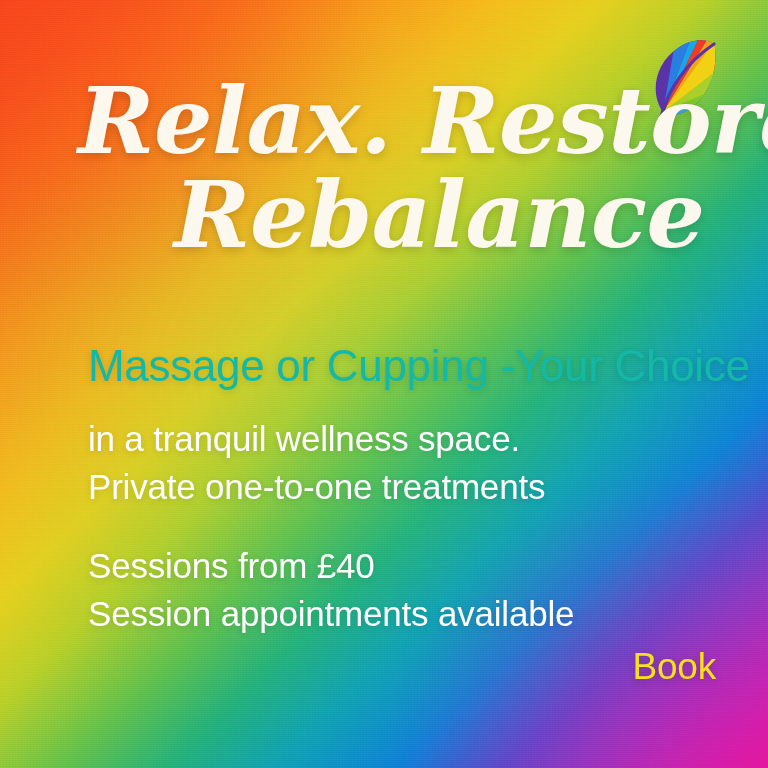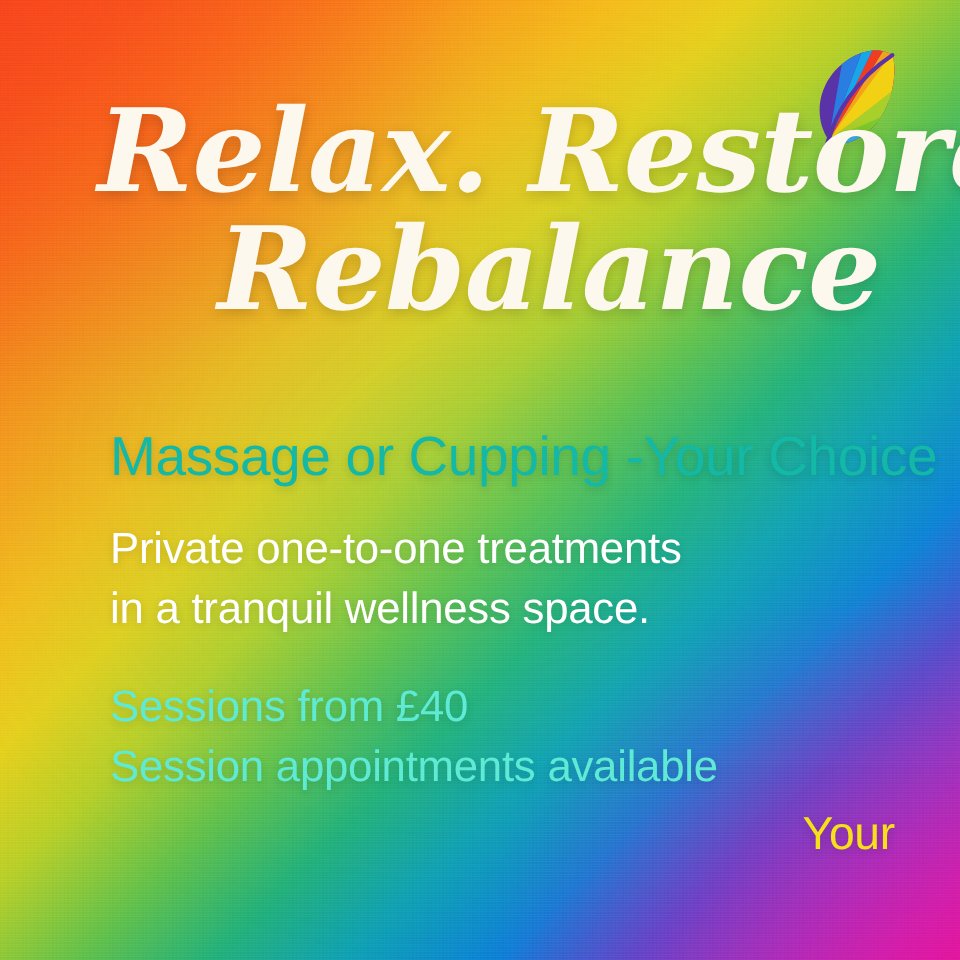--- a/index.html
+++ b/index.html
@@ -109,21 +109,21 @@
     font-weight: 400;
     line-height: 1.36;
     letter-spacing: -0.2px;
     text-shadow: 0 2px 7px rgba(0,0,0,0.13);
   }
   #body-copy .bl { display: block; white-space: nowrap; }
 
   #pricing {
     left: 88px;
     top: 542px;
-    color: #5eead4;
+    color: #ffffff;
     font-size: 35px;
     font-weight: 400;
     line-height: 1.36;
     letter-spacing: -0.2px;
     text-shadow: 0 2px 7px rgba(0,0,0,0.13);
   }
   #pricing .pl { display: block; white-space: nowrap; }
 
   #cta {
     right: 52px;
@@ -177,26 +177,26 @@
   </div>
 
   <div id="headline" class="layer">
     <span class="hl-line hl-1">Relax. Restore.</span>
     <span class="hl-line hl-2">Rebalance</span>
   </div>
 
   <div id="subhead" class="layer">Massage or Cupping -Your Choice</div>
 
   <div id="body-copy" class="layer">
+    <span class="bl">in a tranquil wellness space.</span>
     <span class="bl">Private one-to-one treatments</span>
-    <span class="bl">in a tranquil wellness space.</span>
   </div>
 
   <div id="pricing" class="layer">
     <span class="pl">Sessions from £40</span>
     <span class="pl">Session appointments available</span>
   </div>
 
   <div id="cta" class="layer">
-    <span class="cl">Your</span>
+    <span class="cl">Book</span>
   </div>
 
 </div>
 
 </body></html>

